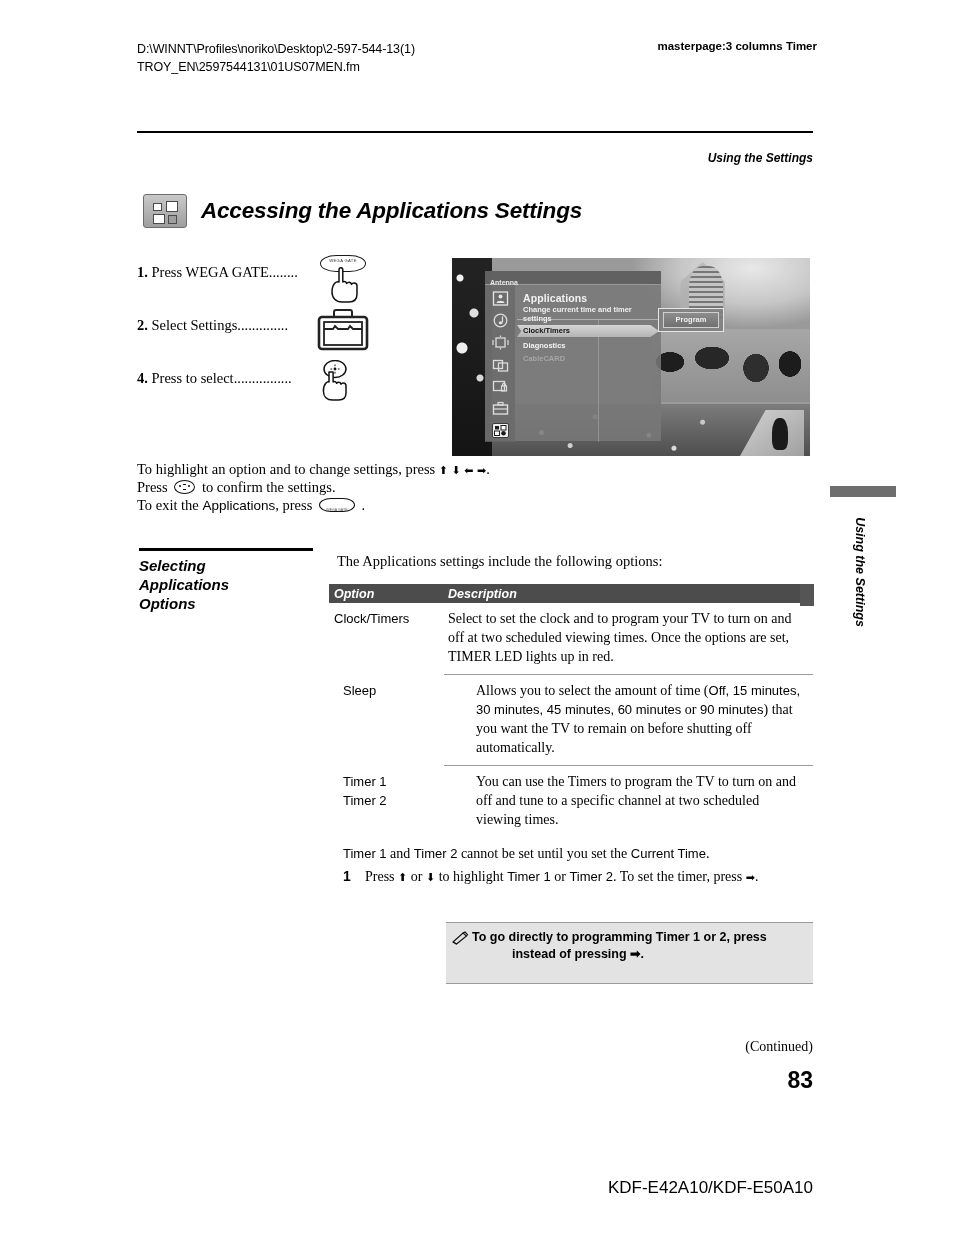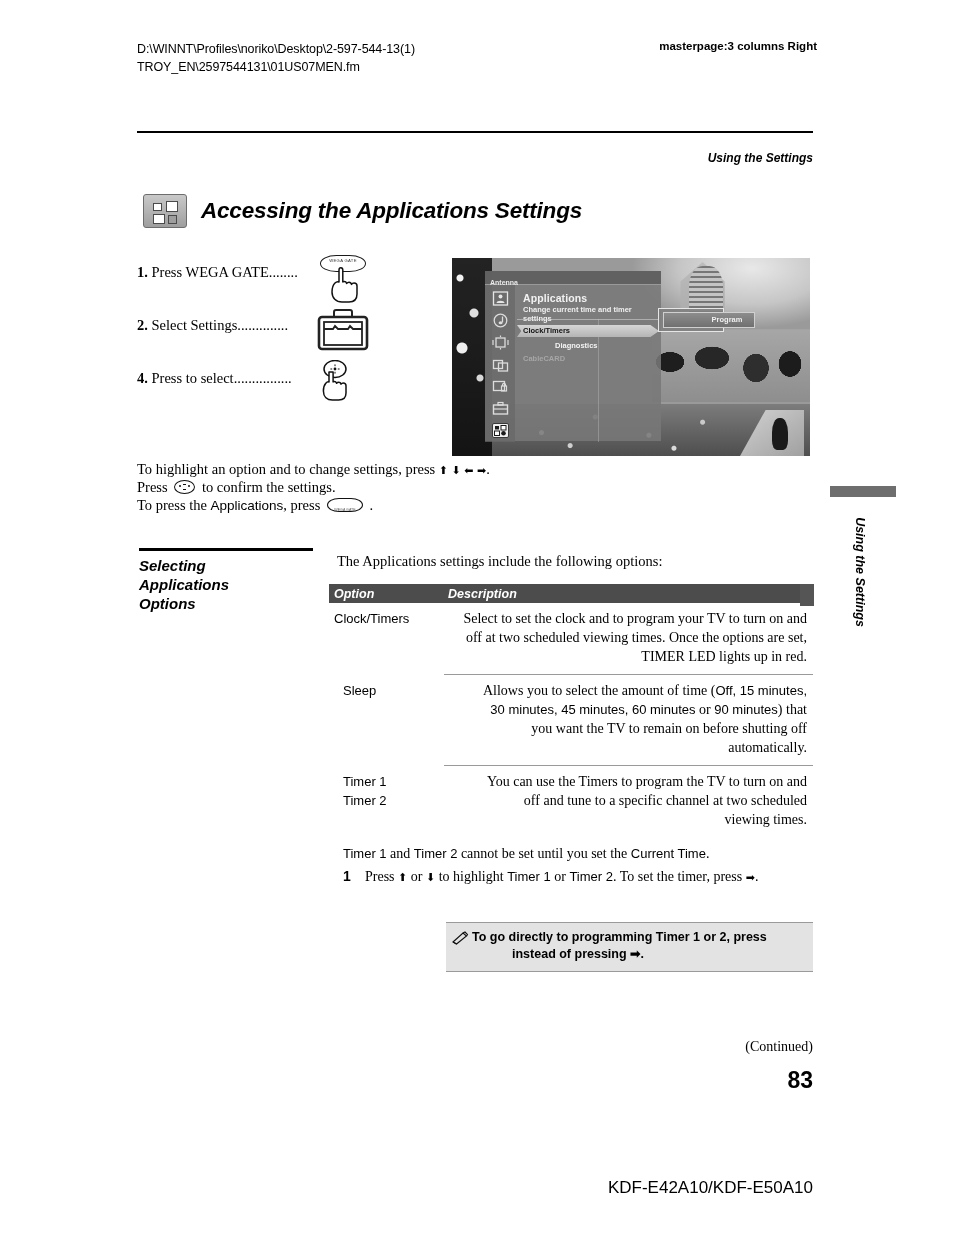--- a/index.html
+++ b/index.html
@@ -299,21 +299,21 @@
   .osd-item.sel-row {
     left: 32px; top: 40px;
     width: 142px; height: 12px;
     background: linear-gradient(#d5d5d5, #b4b4b4);
     color: #111;
     line-height: 12px;
     padding-left: 6px;
     box-sizing: border-box;
     clip-path: polygon(0 0, 94% 0, 100% 50%, 94% 100%, 0 100%, 3% 50%);
   }
-  .osd-item.i2 { top: 56px; color: #f4f4f4; margin-left: 32px; }
+  .osd-item.i2 { top: 56px; color: #f4f4f4; }
   .osd-item.i3 { top: 69px; color: #a6a6a6; }
   .osd-colsplit {
     position: absolute; left: 113px; top: 34px; width: 1px; height: 123px;
     background: rgba(200,200,200,0.35);
   }
   .osd-program {
     position: absolute; left: 206px; top: 50px;
     width: 64px; height: 22px;
     background: rgba(128,128,128,0.9);
     border: 1px solid #e6e6e6;
@@ -322,21 +322,20 @@
     position: absolute; left: 4px; top: 3px;
     width: 54px; height: 14px;
     background: linear-gradient(#8d8d8d,#707070);
     border: 1px solid #d0d0d0;
     color: #efefef;
     font-family: "Liberation Sans", sans-serif;
     font-size: 7.5px;
     font-weight: bold;
     text-align: center;
     line-height: 14px;
-    padding-left: 36px;
   }
 
   
   #instructions {
     position: absolute;
     left: 137px; top: 460px;
     font-family: "Liberation Serif", serif;
     font-size: 14.5px;
     line-height: 18px;
   }
@@ -440,21 +439,20 @@
     font-size: 13px;
     line-height: 19px;
   }
   .tbl-row .c2 {
     flex: 1;
     padding: 6px 6px 8px 4px;
     box-sizing: border-box;
     font-family: "Liberation Serif", serif;
     font-size: 14px;
     line-height: 19px;
-    text-align: right;
   }
   .sep { height: 1px; background: #9a9a9a; margin-left: 115px; }
 
   
   .sub-row .c1 {
     width: 147px;
     padding-left: 14px;
   }
   .sub-row .c2 { padding-left: 0; }
 
@@ -480,21 +478,21 @@
   }
 
   #tip-box {
     position: absolute;
     left: 446px; top: 922px;
     width: 367px;
     background: #e3e3e3;
     border-top: 1px solid #9a9a9a;
     border-bottom: 1px solid #9a9a9a;
     display: flex;
-    padding: 6px 8px 8px 6px;
+    padding: 6px 8px 20px 6px;
     box-sizing: border-box;
   }
   #tip-box .tip-icon { width: 20px; flex: none; padding-top: 2px; }
   #tip-box .tip-text {
     font-family: "Liberation Sans", sans-serif;
     font-size: 12.5px;
     font-weight: bold;
     line-height: 17px;
   }
   #tip-box .tip-text .l2 { display:block; padding-left: 40px; }
@@ -556,21 +554,21 @@
     text-align: right;
   }
   #footer-part b { font-weight: bold; }
 </style>
 </head>
 <body>
 
 <div id="doc-header">
   <div id="header-path">D:\WINNT\Profiles\noriko\Desktop\2-597-544-13(1)
 TROY_EN\2597544131\01US07MEN.fm</div>
-  <div id="header-masterpage">masterpage:3 columns Right</div>
+  <div id="header-masterpage">masterpage:3 columns Timer</div>
 </div>
 
 <div id="top-rule"></div>
 
 <div id="running-head">Using the Settings</div>
 
 <div id="title-block">
   <div class="app-icon-box">
     <i class="sq1"></i>
       <i class="sq2"></i>
@@ -709,21 +707,21 @@
 <div id="instructions">
   <div class="line">
     <span>To highlight an option and to change settings, press </span><span class="arrow">⬆ ⬇ ⬅ ➡</span><span>.</span>
   </div>
   <div class="line">
     <span>Press</span>
     <span class="inline-center-btn"><em></em></span>
     <span>to confirm the settings.</span>
   </div>
   <div class="line">
-    <span>To press the</span>
+    <span>To exit the</span>
     <span class="sans" style="font-size:13.5px">Applications</span><span>, press</span>
     <span class="inline-pill"><span>WEGA GATE</span></span>
     <span>.</span>
   </div>
 </div>
 
 <div id="section-rule"></div>
 <div id="section-heading" style="white-space:pre-line">Selecting
 Applications
 Options</div>

